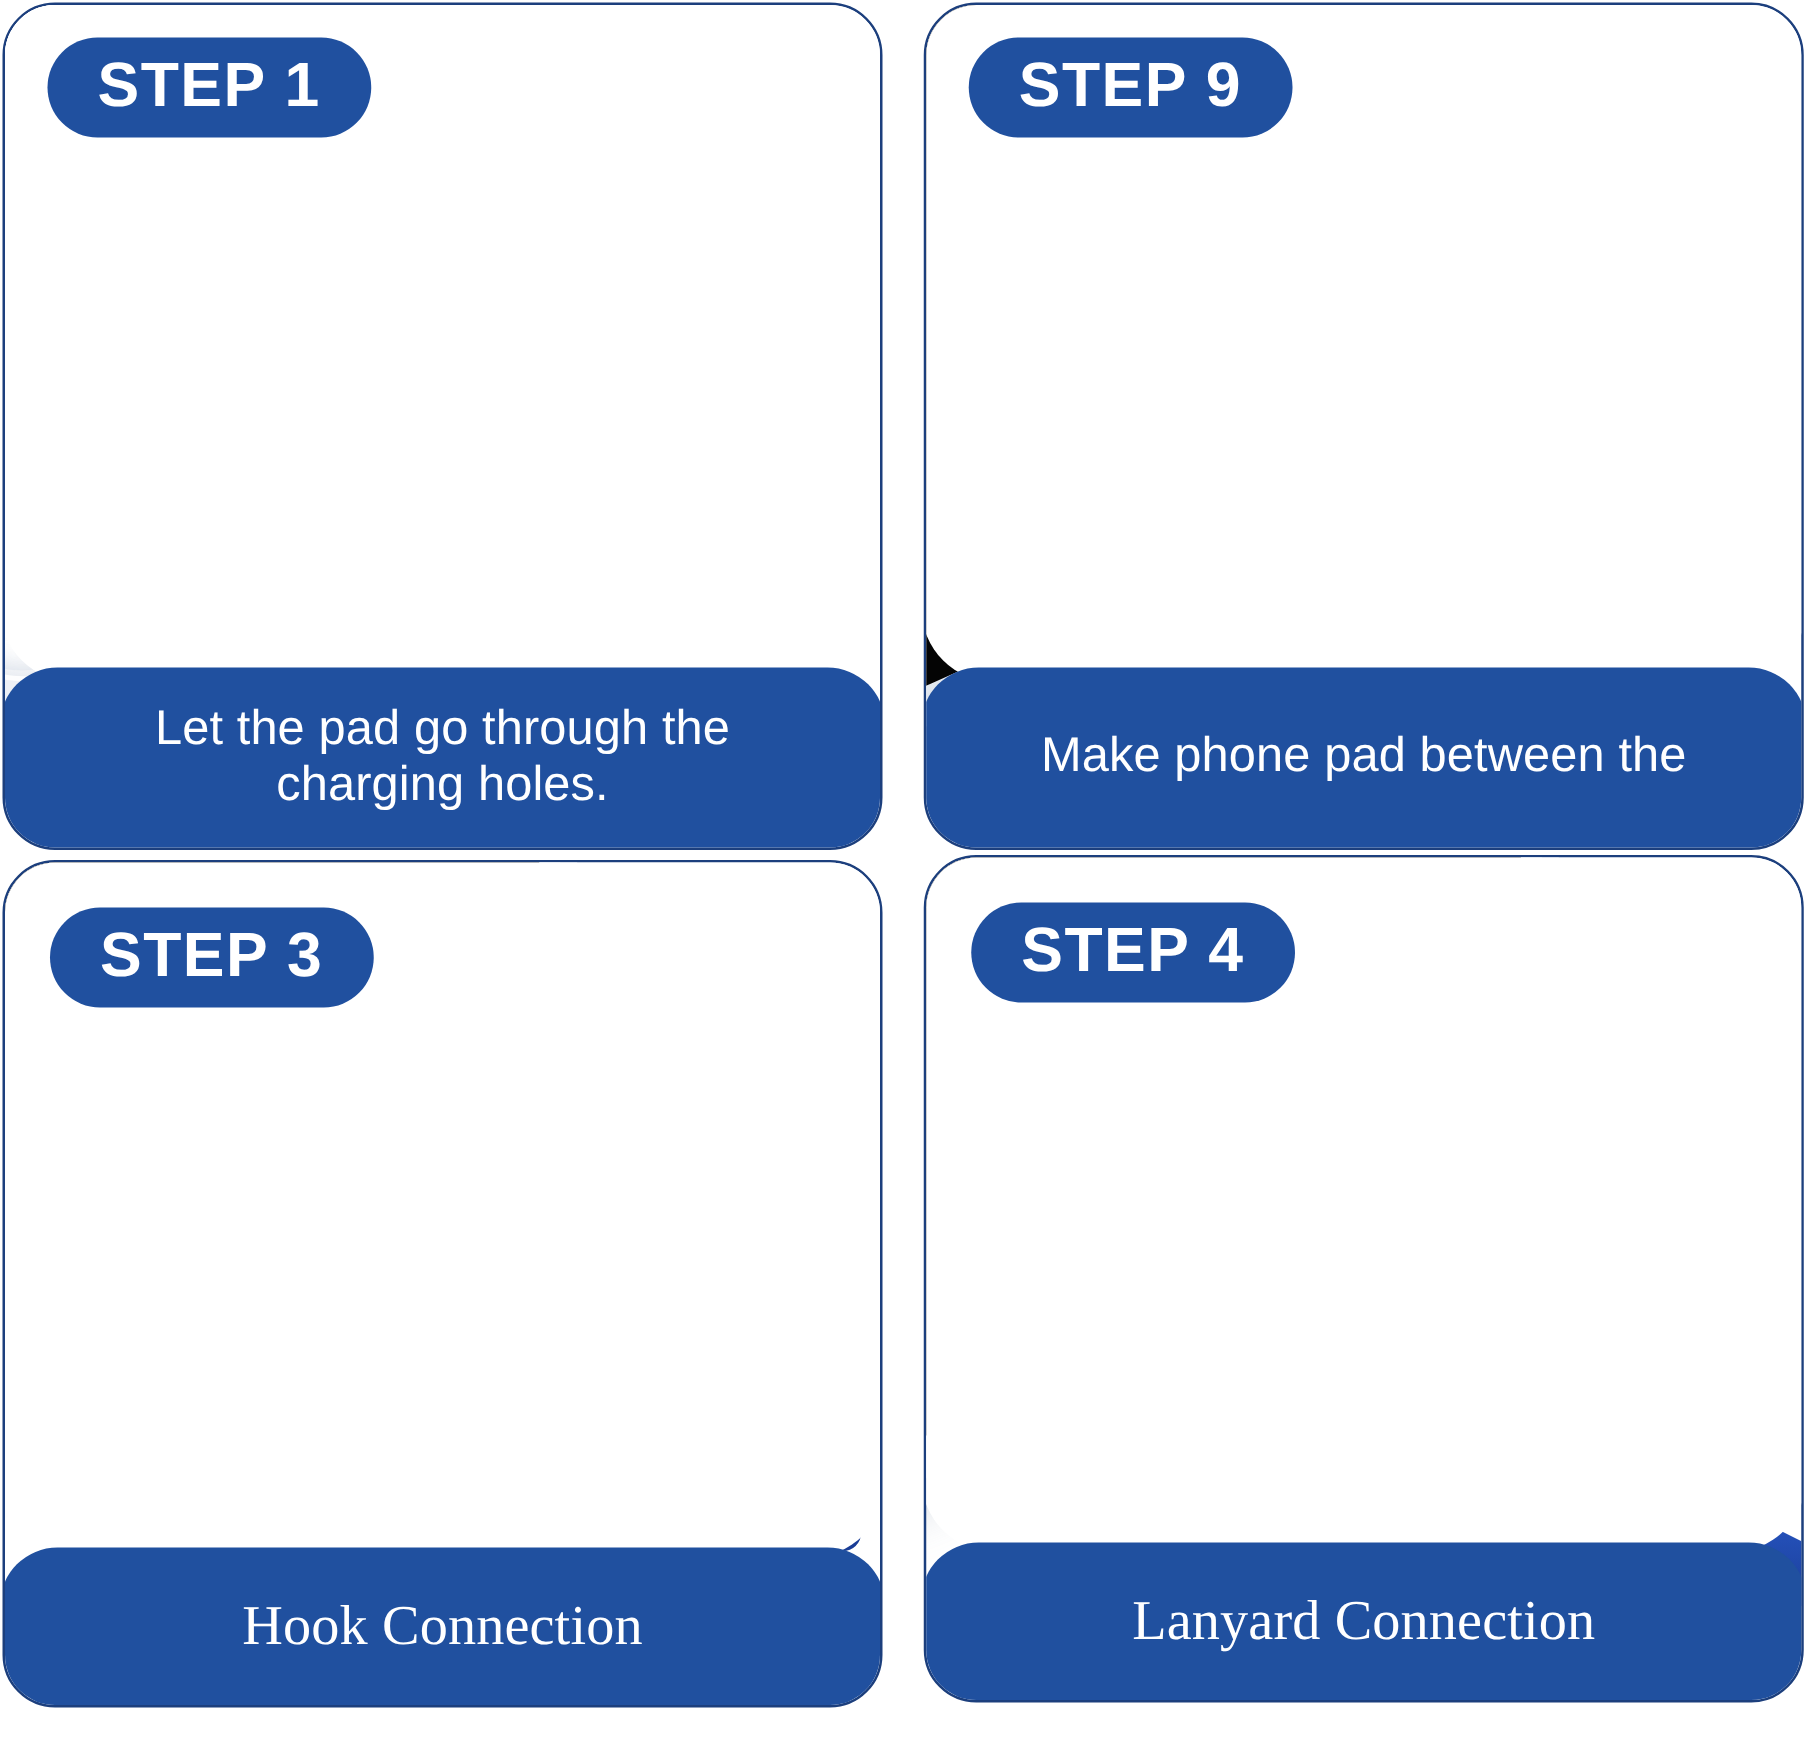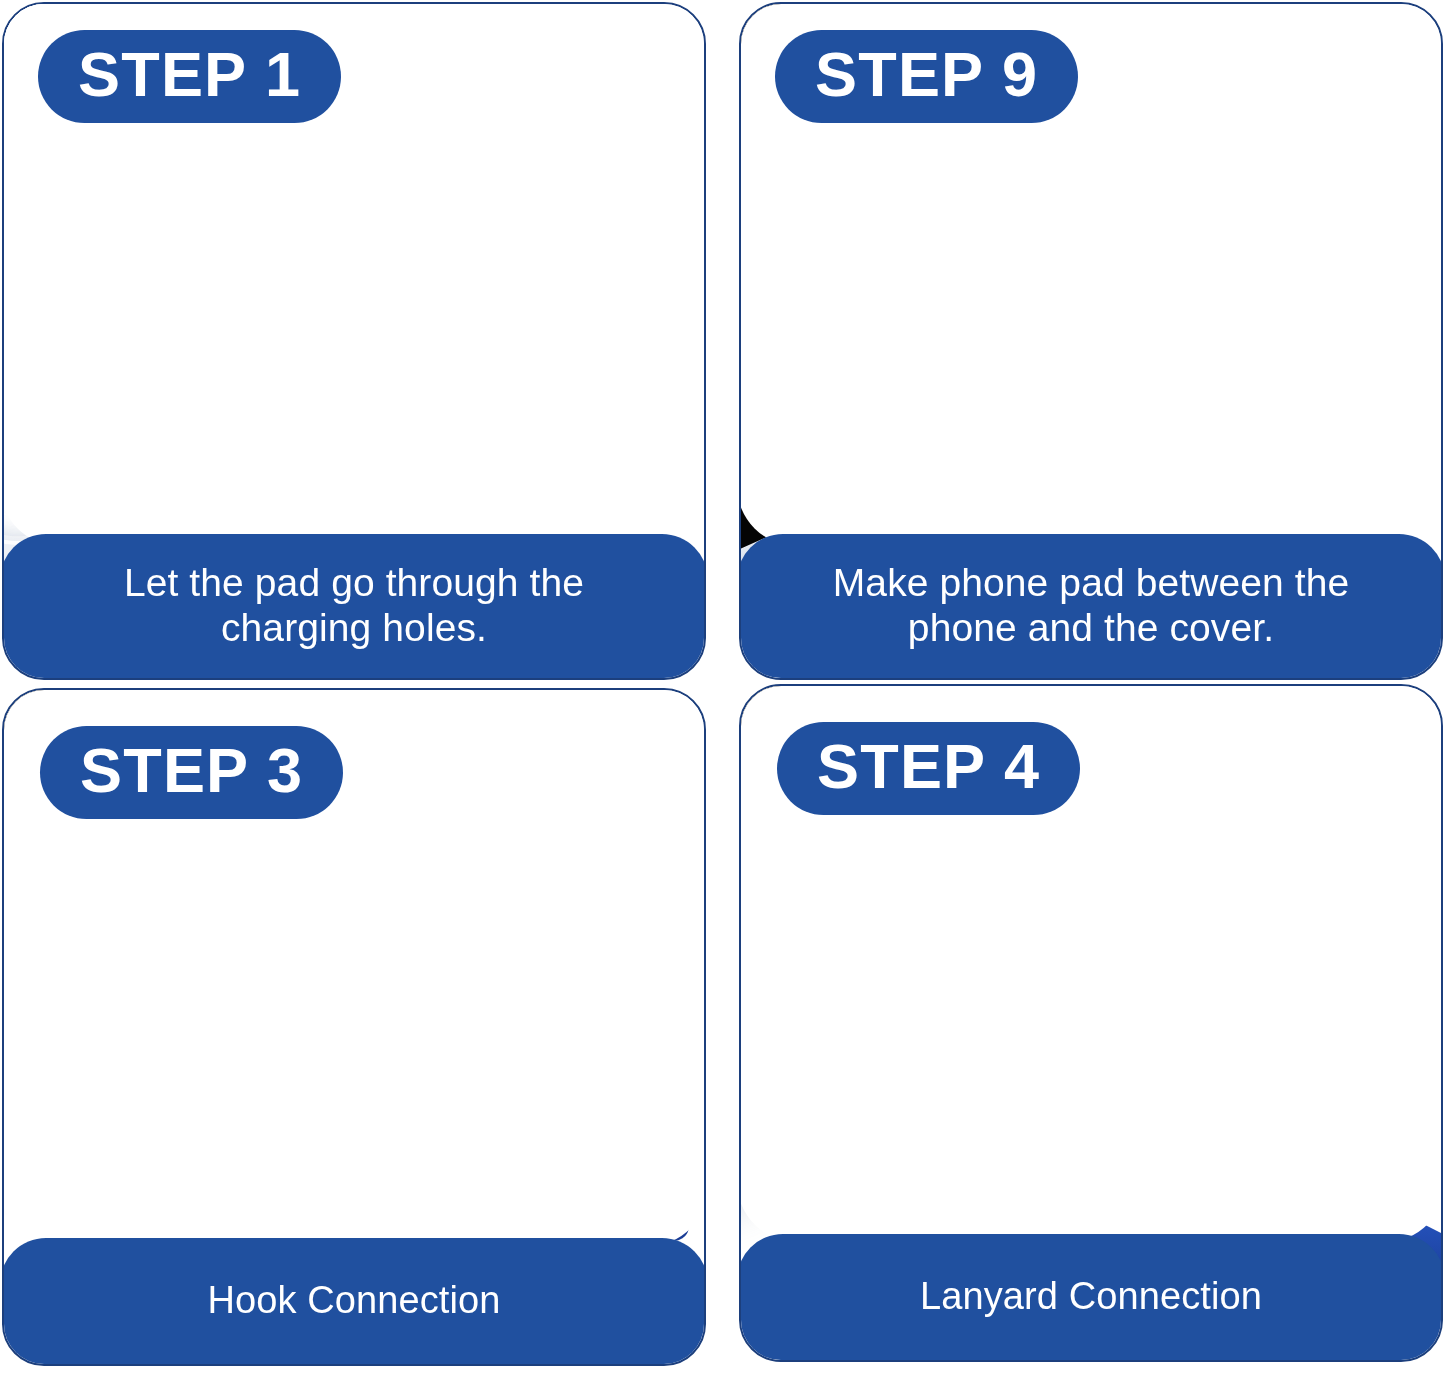--- a/index.html
+++ b/index.html
@@ -55,21 +55,21 @@
     z-index: 40;
   }
   .caption .captxt {
     color: #ffffff;
     font-size: 39px;
     line-height: 1.16;
     font-weight: 400;
     letter-spacing: .1px;
   }
   .caption.one-line { min-height: 132px; }
-  .caption.one-line .captxt { font-size: 38px; }
+  .caption.one-line .captxt { font-size: 45px; font-family: Liberation Serif, serif; }
 
   
   .cove {
     position: absolute;
     left: -4px;
     right: -4px;
     z-index: 30;
     background: #ffffff;
     border-bottom-left-radius: 60px;
     border-bottom-right-radius: 60px;
@@ -80,21 +80,21 @@
 
   
   .badge {
     position: absolute;
     left: 34px;
     top: 26px;
     background: #20509f;
     color: #ffffff;
     border-radius: 999px;
     padding: 13px 40px 17px;
-    font-size: 63px;
+    font-size: 50px;
     font-weight: 700;
     letter-spacing: 1.2px;
     line-height: 1;
     z-index: 50;
     white-space: nowrap;
   }
   .p3 .badge, .p4 .badge { left: 36px; top: 36px; }
 
   
   .art { position: absolute; inset: 0; }
@@ -409,21 +409,20 @@
       </div>
     </div>
 
     <div class="cove"></div>
 
     <div class="badge">STEP 9</div>
 
     <div class="caption">
       <div class="captxt">
         <span>Make phone pad between the</span><br>
-        <span>phone and the cover.</span>
       </div>
     </div>
   </div>
 
   <div class="panel p3">
     <div class="stage">
       <div class="art">
         <div class="p3-case"></div>
         <div class="p3-screen"></div>
         <div class="p3-gloss"></div>

